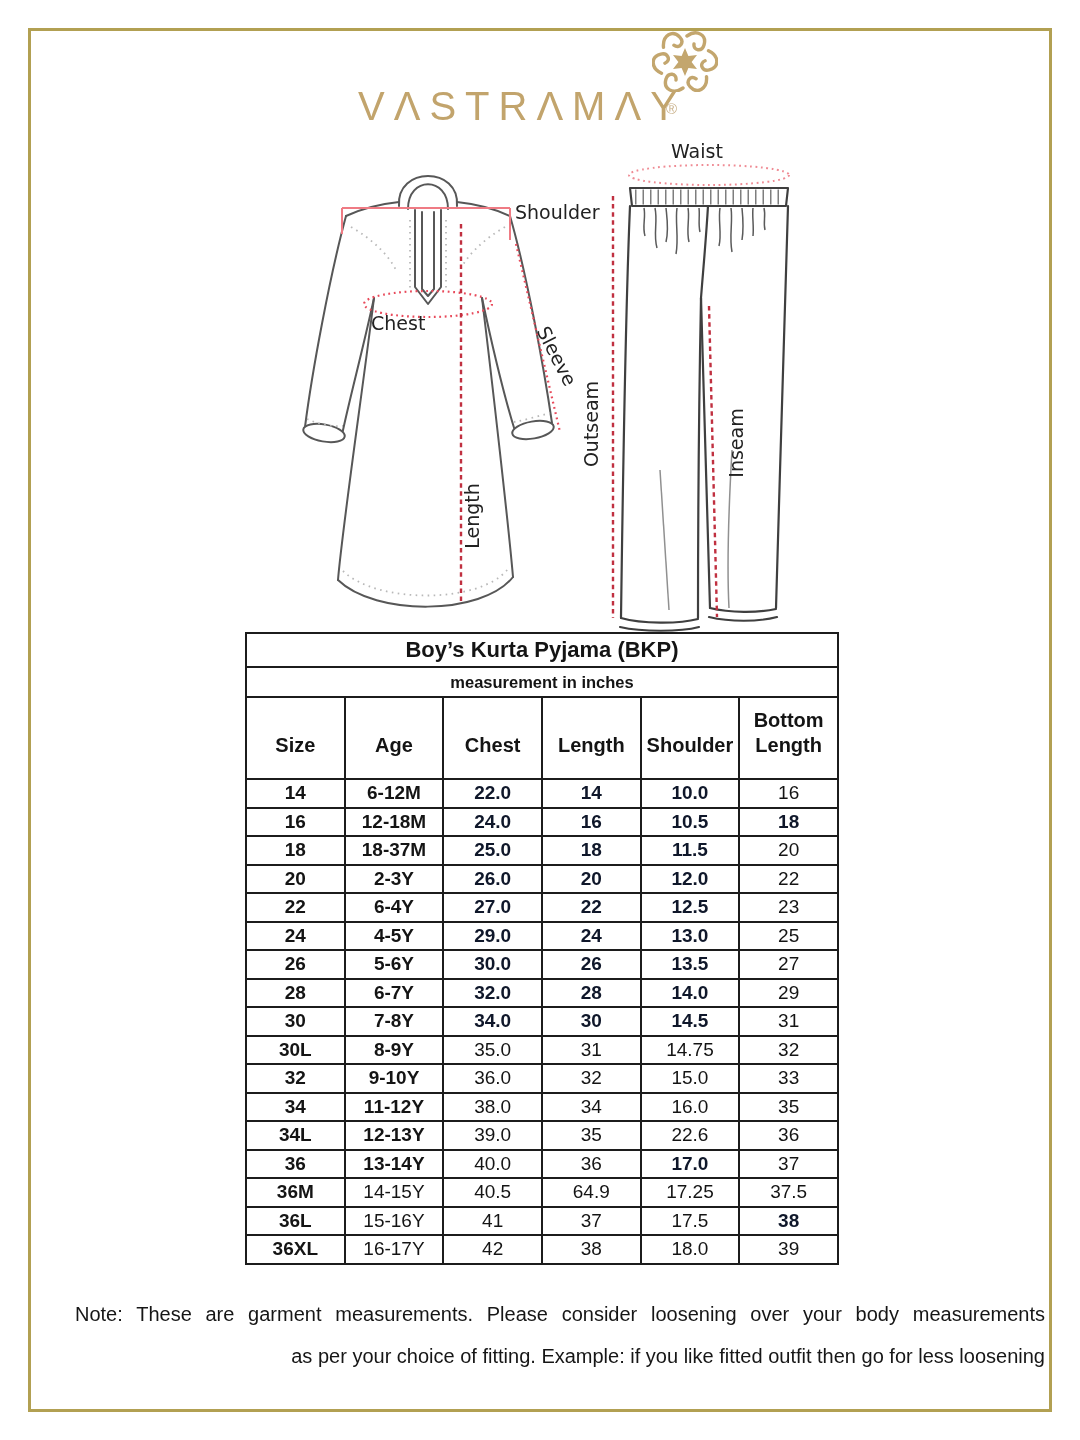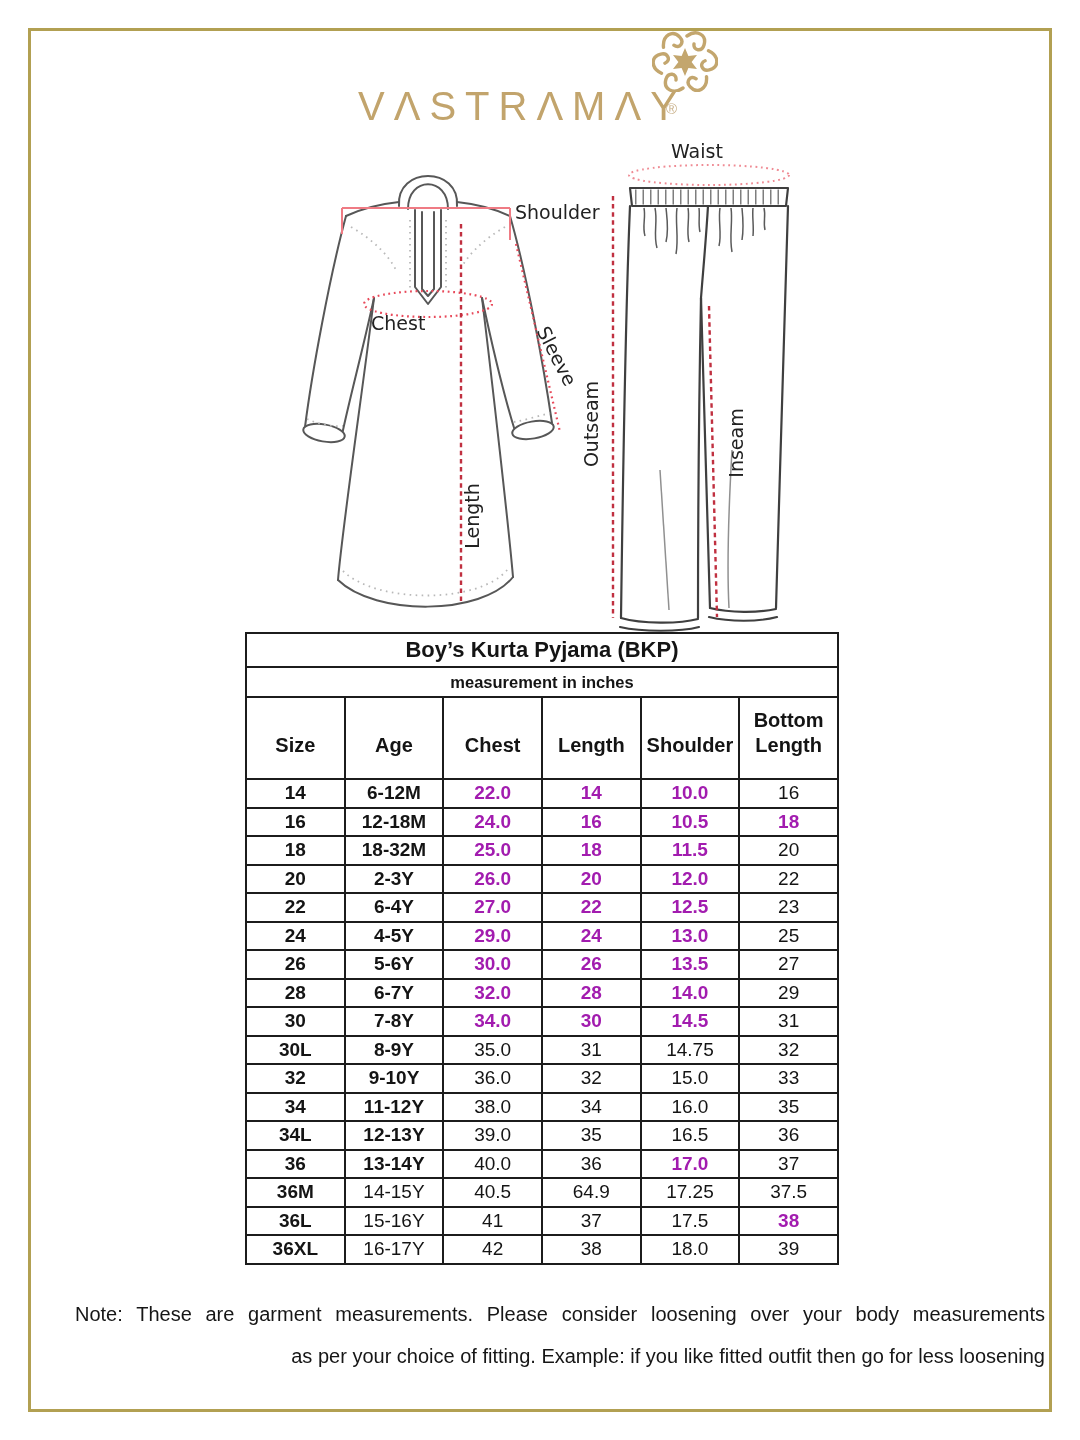--- a/index.html
+++ b/index.html
@@ -30,21 +30,21 @@
   
   .size-table { position:absolute; left:245px; top:632px; width:594px; border-collapse:collapse;
                 table-layout:fixed; color:#141414; }
   .size-table th, .size-table td { border:2px solid #1c1c1c; text-align:center; padding:0; }
   .size-table th.t-title { font-size:22px; font-weight:bold; height:32px; }
   .size-table th.t-sub   { font-size:16.5px; font-weight:bold; height:28px; }
   .size-table tr.cols th { font-size:20px; font-weight:bold; height:60px; vertical-align:bottom;
                            padding-bottom:20px; line-height:1.25; }
   .size-table td { font-size:19px; height:26.5px; }
   .size-table td.b { font-weight:bold; }
-  .size-table td.ink { color:#a21caf; }
+  .size-table td.ink { color:#0f172a; }
 
   
   .note { position:absolute; left:55px; top:1294px; width:970px; font-size:20px; color:#161616;
           line-height:2.08;margin-left:20px; }
   .note-l1 { text-align:justify; text-align-last:justify; }
   .note-l2 { text-align:right; }
 </style>
 </head>
 <body>
 
@@ -179,21 +179,21 @@
         <tr>
           <td class="b">16</td>
           <td class="b">12-18M</td>
           <td class="b ink">24.0</td>
           <td class="b ink">16</td>
           <td class="b ink">10.5</td>
           <td class="b ink">18</td>
         </tr>
         <tr>
           <td class="b">18</td>
-          <td class="b">18-32M</td>
+          <td class="b">18-37M</td>
           <td class="b ink">25.0</td>
           <td class="b ink">18</td>
           <td class="b ink">11.5</td>
           <td>20</td>
         </tr>
         <tr>
           <td class="b">20</td>
           <td class="b">2-3Y</td>
           <td class="b ink">26.0</td>
           <td class="b ink">20</td>
@@ -262,21 +262,21 @@
           <td>38.0</td>
           <td>34</td>
           <td>16.0</td>
           <td>35</td>
         </tr>
         <tr>
           <td class="b">34L</td>
           <td class="b">12-13Y</td>
           <td>39.0</td>
           <td>35</td>
-          <td>16.5</td>
+          <td>22.6</td>
           <td>36</td>
         </tr>
         <tr>
           <td class="b">36</td>
           <td class="b">13-14Y</td>
           <td>40.0</td>
           <td>36</td>
           <td class="b ink">17.0</td>
           <td>37</td>
         </tr>

